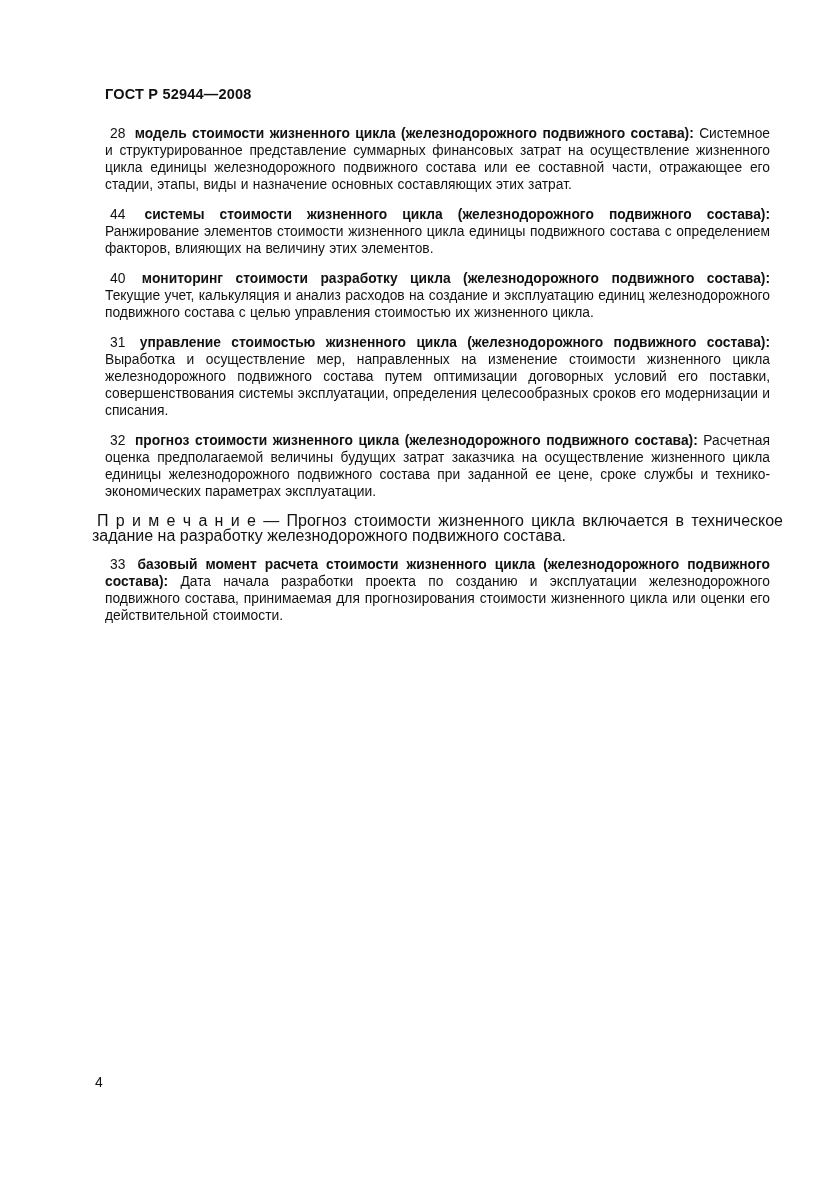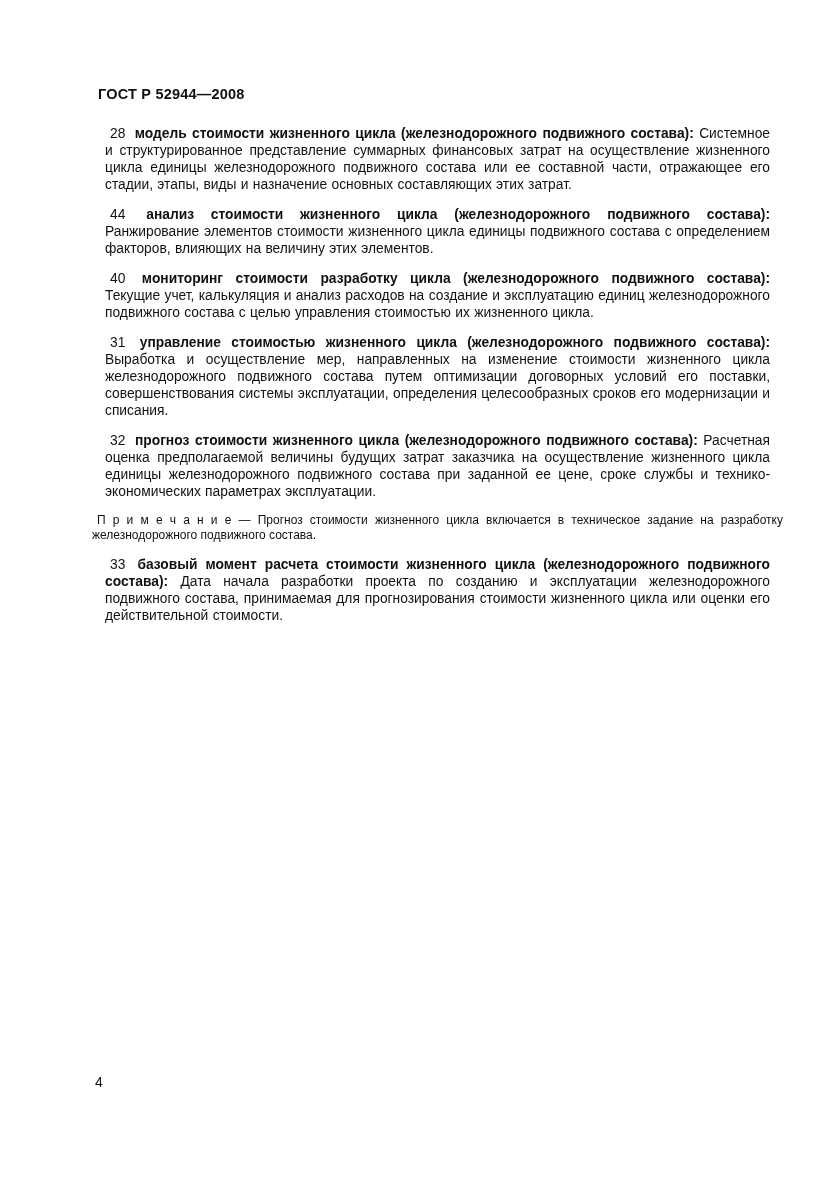--- a/index.html
+++ b/index.html
@@ -19,41 +19,41 @@
   .content {
     position: absolute;
     left: 92px;
     top: 85px;
     width: 691px;
   }
   .doc-header {
     font-weight: bold;
     font-size: 14.5px;
     line-height: 18px;
-    margin: 0 0 22px 1px;
+    margin: 0 0 22px 8px;
     text-indent: 5px;
     letter-spacing: 0.2px;
   }
   p.term {
     margin: 13px;
     font-size: 13.8px;
     line-height: 17px;
     text-align: justify;
     text-indent: 5px;
     word-spacing: 0.5px;
   }
   .term-number {
     padding-right: 4px;
   }
   .term-title {
     font-weight: bold;
   }
   p.note {
     margin: 8px 0 7px 0;
-    font-size: 12px;
+    font-size: 16px;
     line-height: 15px;
     text-align: justify;
     text-indent: 5px;
   }
   .page-number {
     position: absolute;
     left: 95px;
     top: 1074px;
     font-size: 14px;
     line-height: 17px;
@@ -62,21 +62,21 @@
 </head>
 <body>
 
 <div class="page">
   <div class="content">
 
     <div class="doc-header">ГОСТ Р 52944—2008</div>
 
     <p class="term"><span class="term-number">28</span> <span class="term-title">модель стоимости жизненного цикла (железнодорожного подвижного состава):</span> <span class="term-definition">Системное и структурированное представление суммарных финансовых затрат на осуществление жизненного цикла единицы железнодорожного подвижного состава или ее составной части, отражающее его стадии, этапы, виды и назначение основных составляющих этих затрат.</span></p>
 
-    <p class="term"><span class="term-number">44</span> <span class="term-title">анализ стоимости жизненного цикла (железнодорожного подвижного состава):</span> <span class="term-definition">Ранжирование элементов стоимости жизненного цикла единицы подвижного состава с определением факторов, влияющих на величину этих элементов.</span></p>
+    <p class="term"><span class="term-number">44</span> <span class="term-title">системы стоимости жизненного цикла (железнодорожного подвижного состава):</span> <span class="term-definition">Ранжирование элементов стоимости жизненного цикла единицы подвижного состава с определением факторов, влияющих на величину этих элементов.</span></p>
 
     <p class="term"><span class="term-number">40</span> <span class="term-title">мониторинг стоимости разработку цикла (железнодорожного подвижного состава):</span> <span class="term-definition">Текущие учет, калькуляция и анализ расходов на создание и эксплуатацию единиц железнодорожного подвижного состава с целью управления стоимостью их жизненного цикла.</span></p>
 
     <p class="term"><span class="term-number">31</span> <span class="term-title">управление стоимостью жизненного цикла (железнодорожного подвижного состава):</span> <span class="term-definition">Выработка и осуществление мер, направленных на изменение стоимости жизненного цикла железнодорожного подвижного состава путем оптимизации договорных условий его поставки, совершенствования системы эксплуатации, определения целесообразных сроков его модернизации и списания.</span></p>
 
     <p class="term"><span class="term-number">32</span> <span class="term-title">прогноз стоимости жизненного цикла (железнодорожного подвижного состава):</span> <span class="term-definition">Расчетная оценка предполагаемой величины будущих затрат заказчика на осуществление жизненного цикла единицы железнодорожного подвижного состава при заданной ее цене, сроке службы и технико-экономических параметрах эксплуатации.</span></p>
 
     <p class="note"><span>П р и м е ч а н и е</span> <span>—</span> <span>Прогноз стоимости жизненного цикла включается в техническое задание на разработку железнодорожного подвижного состава.</span></p>
 
     <p class="term"><span class="term-number">33</span> <span class="term-title">базовый момент расчета стоимости жизненного цикла (железнодорожного подвижного состава):</span> <span class="term-definition">Дата начала разработки проекта по созданию и эксплуатации железнодорожного подвижного состава, принимаемая для прогнозирования стоимости жизненного цикла или оценки его действительной стоимости.</span></p>

